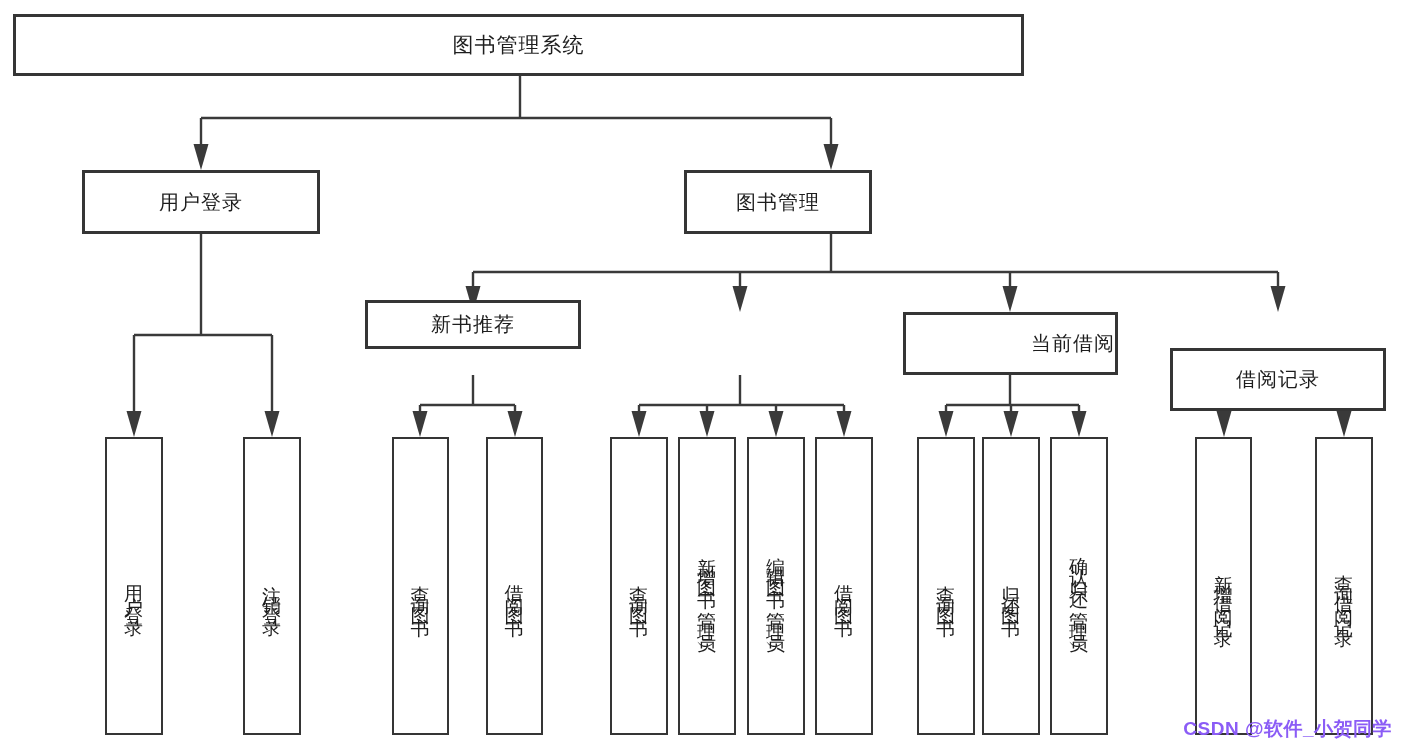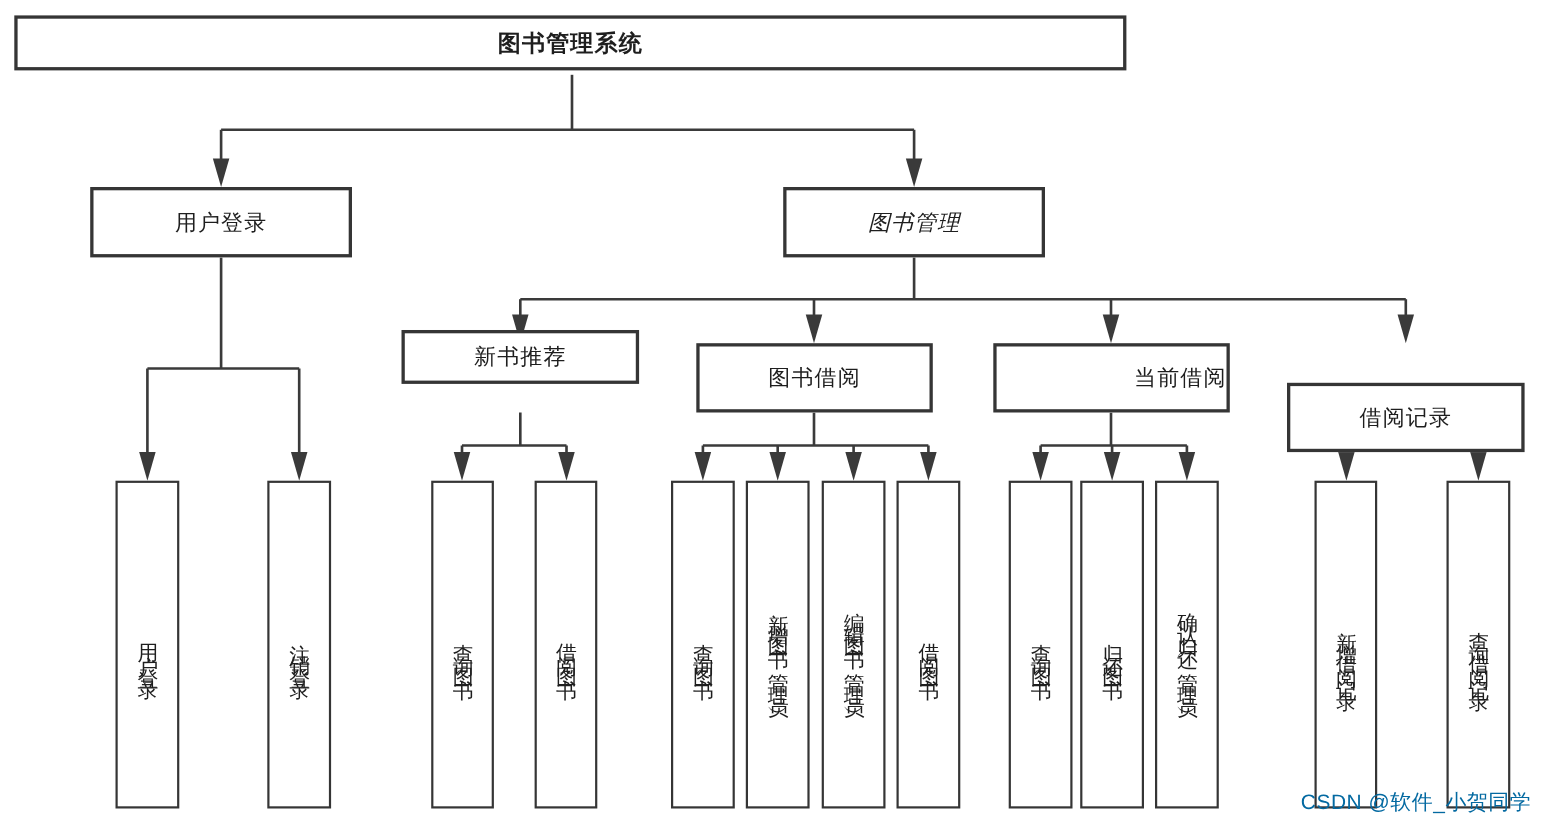--- a/index.html
+++ b/index.html
@@ -38,24 +38,25 @@
     line-height: 1;
     letter-spacing: 11px;
     margin-top: 11px; 
     white-space: nowrap;
   }
   .watermark {
     position: absolute;
     right: 13px;
     bottom: 5px;
     font-size: 19px;
-    color: #0369a1;
+    color: #8b5cf6;
     z-index: 5;
     letter-spacing: 0.5px;
     white-space: nowrap;
+    font-weight: bold;
   }
 </style>
 </head>
 <body>
 
 <div class="canvas">
 
   <svg class="connectors" viewBox="0 0 1405 747" xmlns="http://www.w3.org/2000/svg">
     <g stroke="#3a3a3a" stroke-width="2.4" fill="none">
 
@@ -118,36 +119,33 @@
       <polygon points="768.5,411 783.5,411 776,437"></polygon>
       <polygon points="836.5,411 851.5,411 844,437"></polygon>
       <polygon points="938.5,411 953.5,411 946,437"></polygon>
       <polygon points="1003.5,411 1018.5,411 1011,437"></polygon>
       <polygon points="1071.5,411 1086.5,411 1079,437"></polygon>
       <polygon points="1216.5,411 1231.5,411 1224,437"></polygon>
       <polygon points="1336.5,411 1351.5,411 1344,437"></polygon>
     </g>
   </svg>
 
-  <div class="box root-box" style="left:13px; top:14px; width:1011px; height:50px;font-weight:bold;">
+  <div class="box root-box" style="left:13px; top:14px; width:1011px; height:62px;">
     <span class="hlabel">图书管理系统</span>
   </div>
 
   <div class="box" style="left:82px; top:170px; width:238px; height:64px;">
     <span class="hlabel">用户登录</span>
   </div>
-  <div class="box" style="left:712px; top:170px; width:238px; height:64px;font-style:italic;">
+  <div class="box" style="left:684px; top:170px; width:188px; height:64px;">
     <span class="hlabel">图书管理</span>
   </div>
 
   <div class="box" style="left:365px; top:300px; width:216px; height:49px;">
     <span class="hlabel">新书推荐</span>
-  </div>
-  <div class="box" style="left:633px; top:312px; width:215px; height:63px;">
-    <span class="hlabel">图书借阅</span>
   </div>
   <div class="box" style="left:903px; top:312px; width:215px; height:63px;justify-content:flex-end;">
     <span class="hlabel">当前借阅</span>
   </div>
   <div class="box" style="left:1170px; top:312px; width:216px; height:63px;margin-top:36px;">
     <span class="hlabel">借阅记录</span>
   </div>
 
   <div class="box leaf" style="left:105px; top:437px; width:58px; height:298px;">
     <span class="vtext">用户登录</span>

